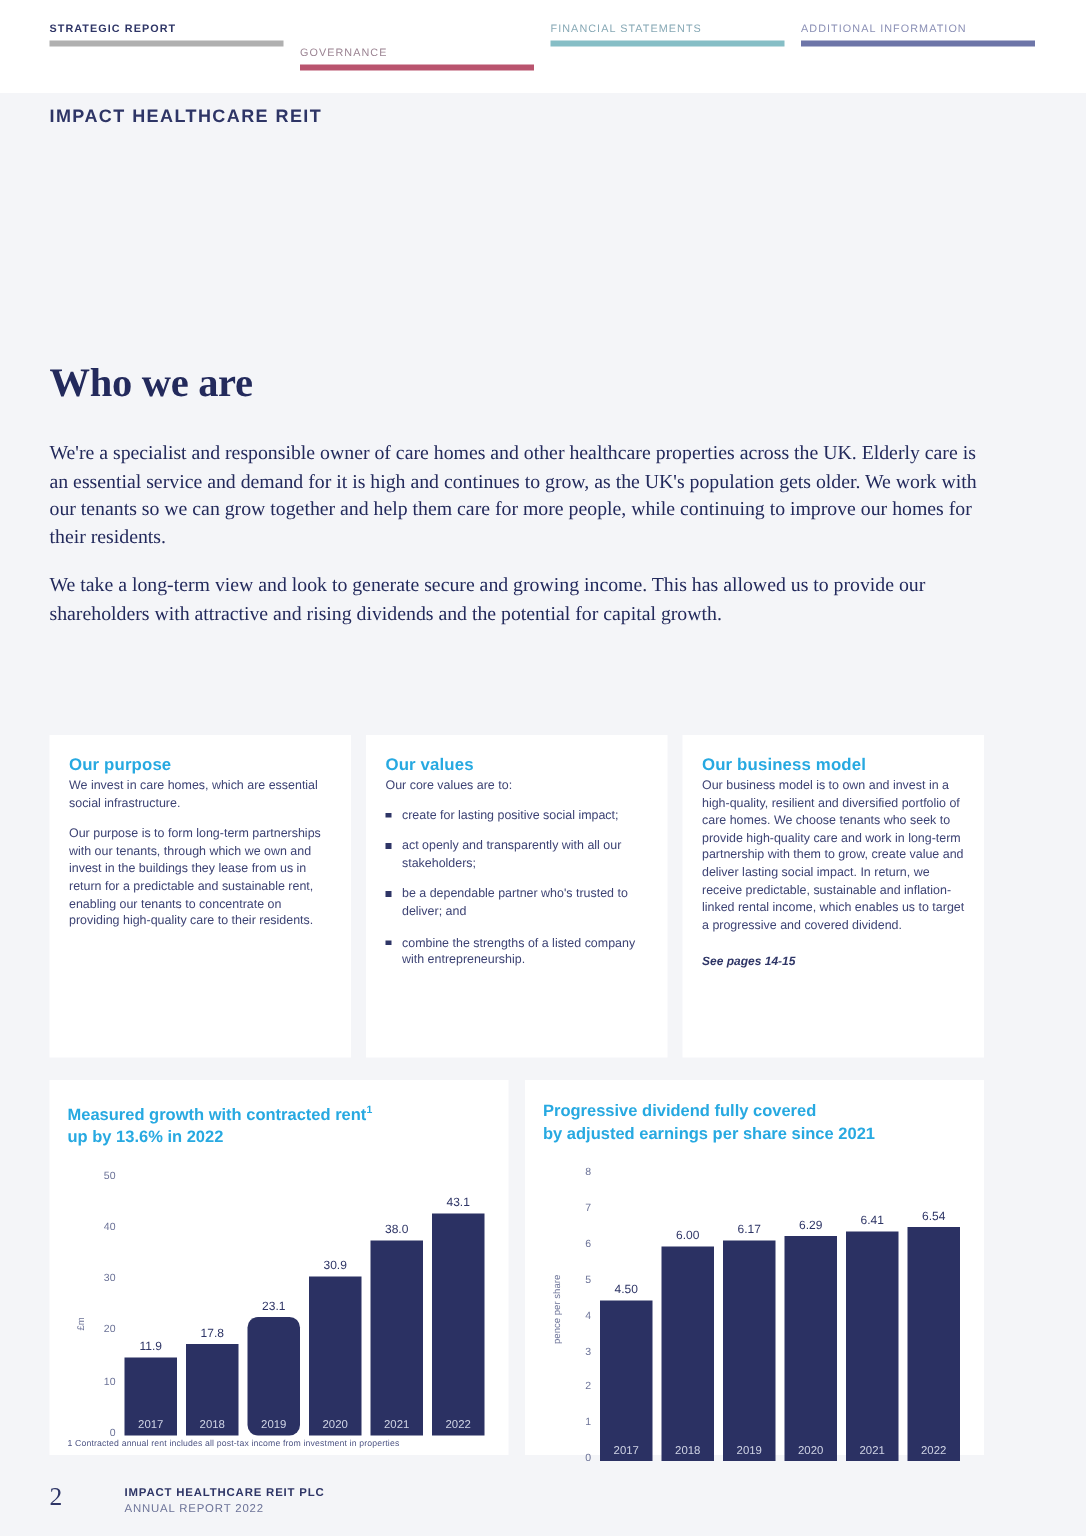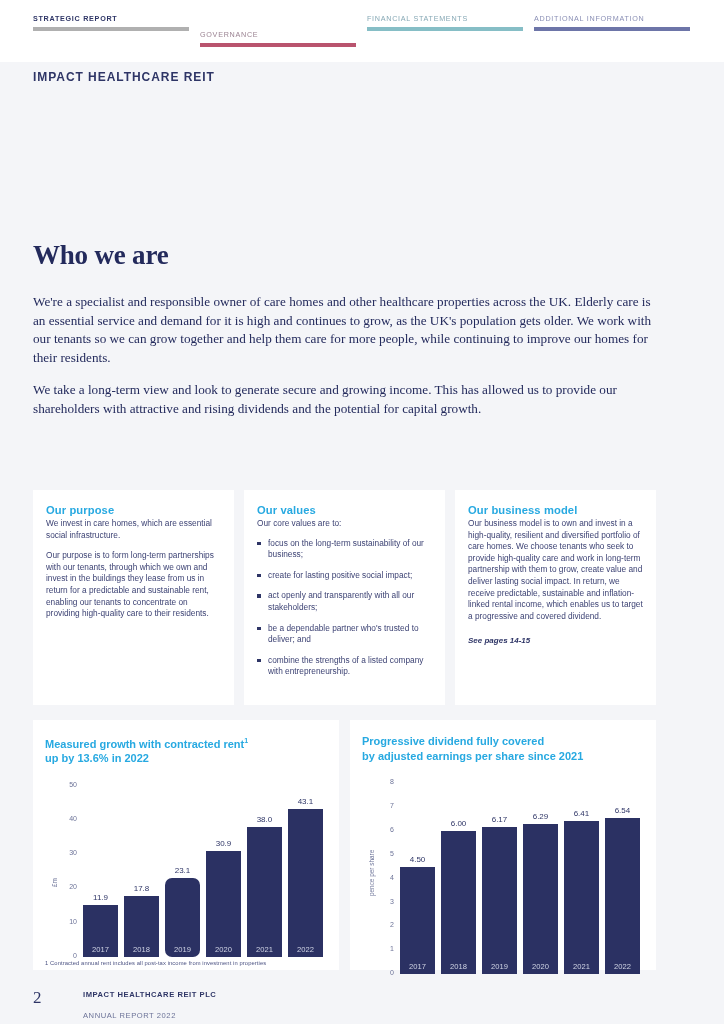--- a/index.html
+++ b/index.html
@@ -144,21 +144,21 @@
   .pagenum {
     position:absolute; left:33px; top:10px;
     font-family:"Liberation Serif", serif;
     font-size:17px; color:#2e3566;
   }
   .footer-text { position:absolute; left:83px; top:12px; }
   .footer-text .l1 {
     font-size:7.6px; font-weight:bold; letter-spacing:.55px; color:#2e3566;
   }
   .footer-text .l2 {
-    font-size:7.6px; letter-spacing:.55px; color:#6c7398; margin-top:12px;
+    font-size:7.6px; letter-spacing:.55px; color:#6c7398; margin-top:2px;
   }
 </style>
 </head>
 <body>
 
 <div class="topnav">
   <div class="navrow">
     <div class="navtab active">
       <div class="lbl">STRATEGIC REPORT</div>
       <div class="rule" id="rule0" style="background: rgb(176, 176, 176);"></div>
@@ -193,21 +193,20 @@
     <div class="card card-purpose">
       <h3>Our purpose</h3>
       <p>We invest in care homes, which are essential social infrastructure.</p>
       <p>Our purpose is to form long-term partnerships with our tenants, through which we own and invest in the buildings they lease from us in return for a predictable and sustainable rent, enabling our tenants to concentrate on providing high-quality care to their residents.</p>
     </div>
 
     <div class="card card-values">
       <h3>Our values</h3>
       <p>Our core values are to:</p>
       <ul>
-        <li><span class="bullet"></span><span>focus on the long-term sustainability of our business;</span></li>
         <li><span class="bullet"></span><span>create for lasting positive social impact;</span></li>
         <li><span class="bullet"></span><span>act openly and transparently with all our stakeholders;</span></li>
         <li><span class="bullet"></span><span>be a dependable partner who's trusted to deliver; and</span></li>
         <li><span class="bullet"></span><span>combine the strengths of a listed company with entrepreneurship.</span></li>
       </ul>
     </div>
 
     <div class="card card-model">
       <h3>Our business model</h3>
       <p>Our business model is to own and invest in a high-quality, resilient and diversified portfolio of care homes. We choose tenants who seek to provide high-quality care and work in long-term partnership with them to grow, create value and deliver lasting social impact. In return, we receive predictable, sustainable and inflation-linked rental income, which enables us to target a progressive and covered dividend.</p>

